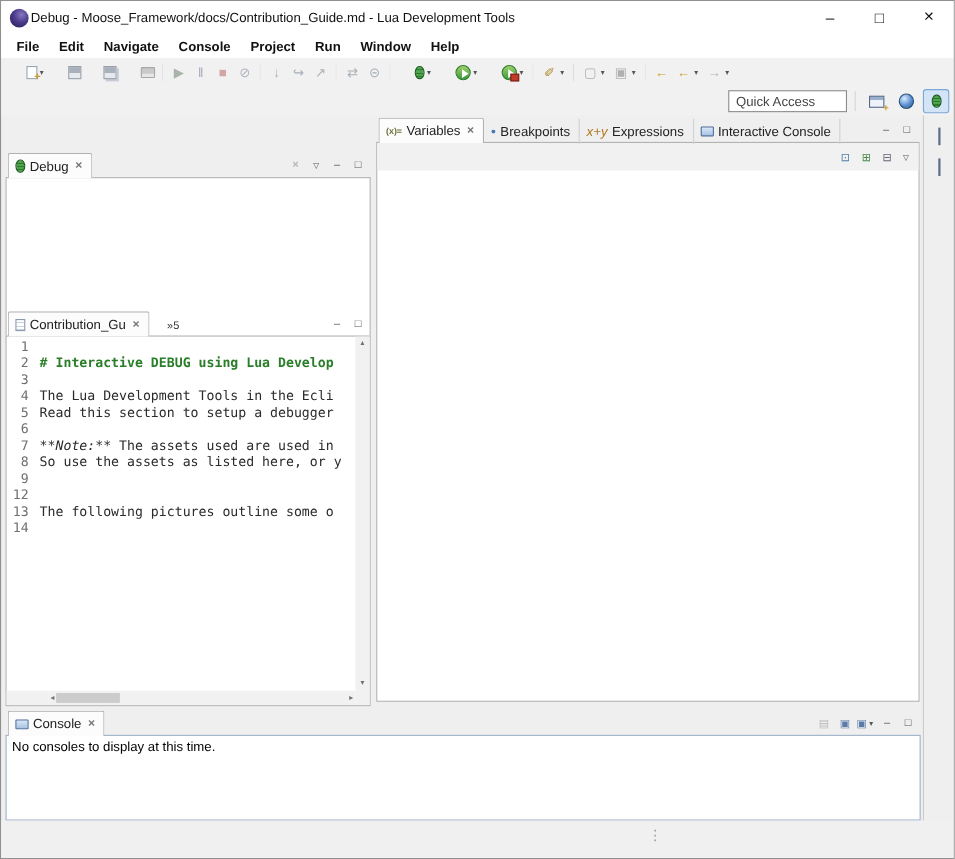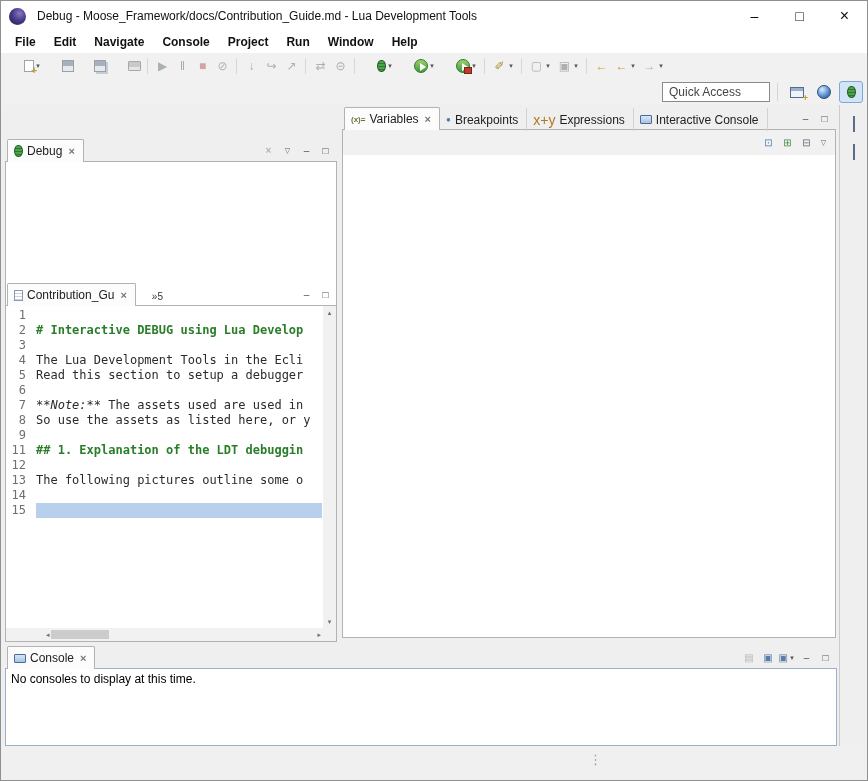--- a/index.html
+++ b/index.html
@@ -5,21 +5,21 @@
   * { margin:0; padding:0; box-sizing:border-box; }
   html,body { background:#dcdcdc; }
   body { font-family:"Liberation Sans", sans-serif; font-size:12px; color:#1e1e1e; }
 
   .window { position:relative; width:868px; height:781px; background:#efefef; border:1px solid #909090; overflow:hidden; }
 
   
   .titlebar { height:30px; background:#ffffff; display:flex; align-items:center; }
   .app-icon { width:17px; height:17px; border-radius:50%; margin-left:8px; flex:none;
               background:radial-gradient(circle at 62% 32%, #8878c0 0%, #4a3a8a 45%, #241a50 100%); }
-  .title-text { margin-left:11px; color:#111; white-space:nowrap; }
+  .title-text { margin-left:2px; color:#111; white-space:nowrap; }
   .tb-spacer { flex:1; }
   .win-btn { width:45px; height:30px; display:flex; align-items:center; justify-content:center; font-size:14px; color:#111; cursor:default; }
   .win-close { font-size:16px; }
 
   
   .menubar { height:22px; background:#ffffff; display:flex; align-items:center; padding-left:5px; }
   .menu-item { padding:3px 9px; color:#111;font-weight:bold; }
 
   
   .toolbar { height:26px; background:#f1f1f1; display:flex; align-items:center; padding-left:6px; }
@@ -75,21 +75,21 @@
   .view-toolbar { height:25px; background:#f1f1f1; display:flex; justify-content:flex-end; align-items:center; padding-right:3px; }
   .vt-items { display:flex; align-items:center; gap:2px; }
 
   
   .ic-file { width:9px; height:11px; border:1px solid #8a98b0; flex:none;
       background:linear-gradient(#fff 0 2px, #c8d4e4 2px 3px, #fff 3px 5px, #c8d4e4 5px 6px, #fff 6px 8px, #c8d4e4 8px 9px, #fff 9px); }
   .ic-console { width:12px; height:9px; border:1px solid #4a6a9a; border-radius:1px; flex:none;
       background:linear-gradient(#d8e6f6, #a8c4e4); }
   .ic-varsign { font-size:8px; color:#6e6e3a; font-weight:bold; }
   .ic-bp { font-size:8px; color:#4878b0; }
-  .ic-expr { font-size:14px; color:#b07820; }
+  .ic-expr { font-size:12px; color:#b07820; font-style:italic; }
 
   
   .ed-lines { position:absolute; left:2px; top:2px; right:14px; bottom:14px; overflow:hidden; }
   .ed-row { display:flex; height:15px; line-height:15px; font-family:"DejaVu Sans Mono", monospace; font-size:12px; }
   .ln { width:28px; text-align:right; padding-right:10px; color:#6f6f6f; flex:none; }
   .code { flex:1; white-space:pre; color:#2b2b2b; overflow:hidden; }
   .code.md-header { color:#2a7e2a; font-weight:bold; }
   .code.cursor-line { background:#b9d0ed; }
   .pfx { font-style:italic; }
 
@@ -403,44 +403,36 @@
             <span class="ln">8</span>
             <span class="code"><span class="pfx"></span><span>So use the assets as listed here, or y</span></span>
           </div>
 
           <div class="ed-row">
             <span class="ln">9</span>
             <span class="code"><span class="pfx"></span><span></span></span>
           </div>
 
 
-          <div class="ed-row">
-            <span class="ln">11</span>
-            <span class="code md-header"><span class="pfx"></span><span>## 1. Explanation of the LDT debuggin</span></span>
-          </div>
 
           <div class="ed-row">
             <span class="ln">12</span>
             <span class="code"><span class="pfx"></span><span></span></span>
           </div>
 
           <div class="ed-row">
             <span class="ln">13</span>
             <span class="code"><span class="pfx"></span><span>The following pictures outline some o</span></span>
           </div>
 
           <div class="ed-row">
             <span class="ln">14</span>
             <span class="code"><span class="pfx"></span><span></span></span>
           </div>
 
-          <div class="ed-row">
-            <span class="ln">15</span>
-            <span class="code cursor-line"><span class="pfx"></span><span></span></span>
-          </div>
         </div>
       <div class="vscroll">
         <span class="sc-arrow">▴</span>
         <span class="sc-arrow">▾</span>
       </div>
       <div class="h-fill"></div>
       <div class="hscroll">
         <span class="sc-arrow">◂</span>
         <span class="h-track">
             <span class="h-thumb"></span>

